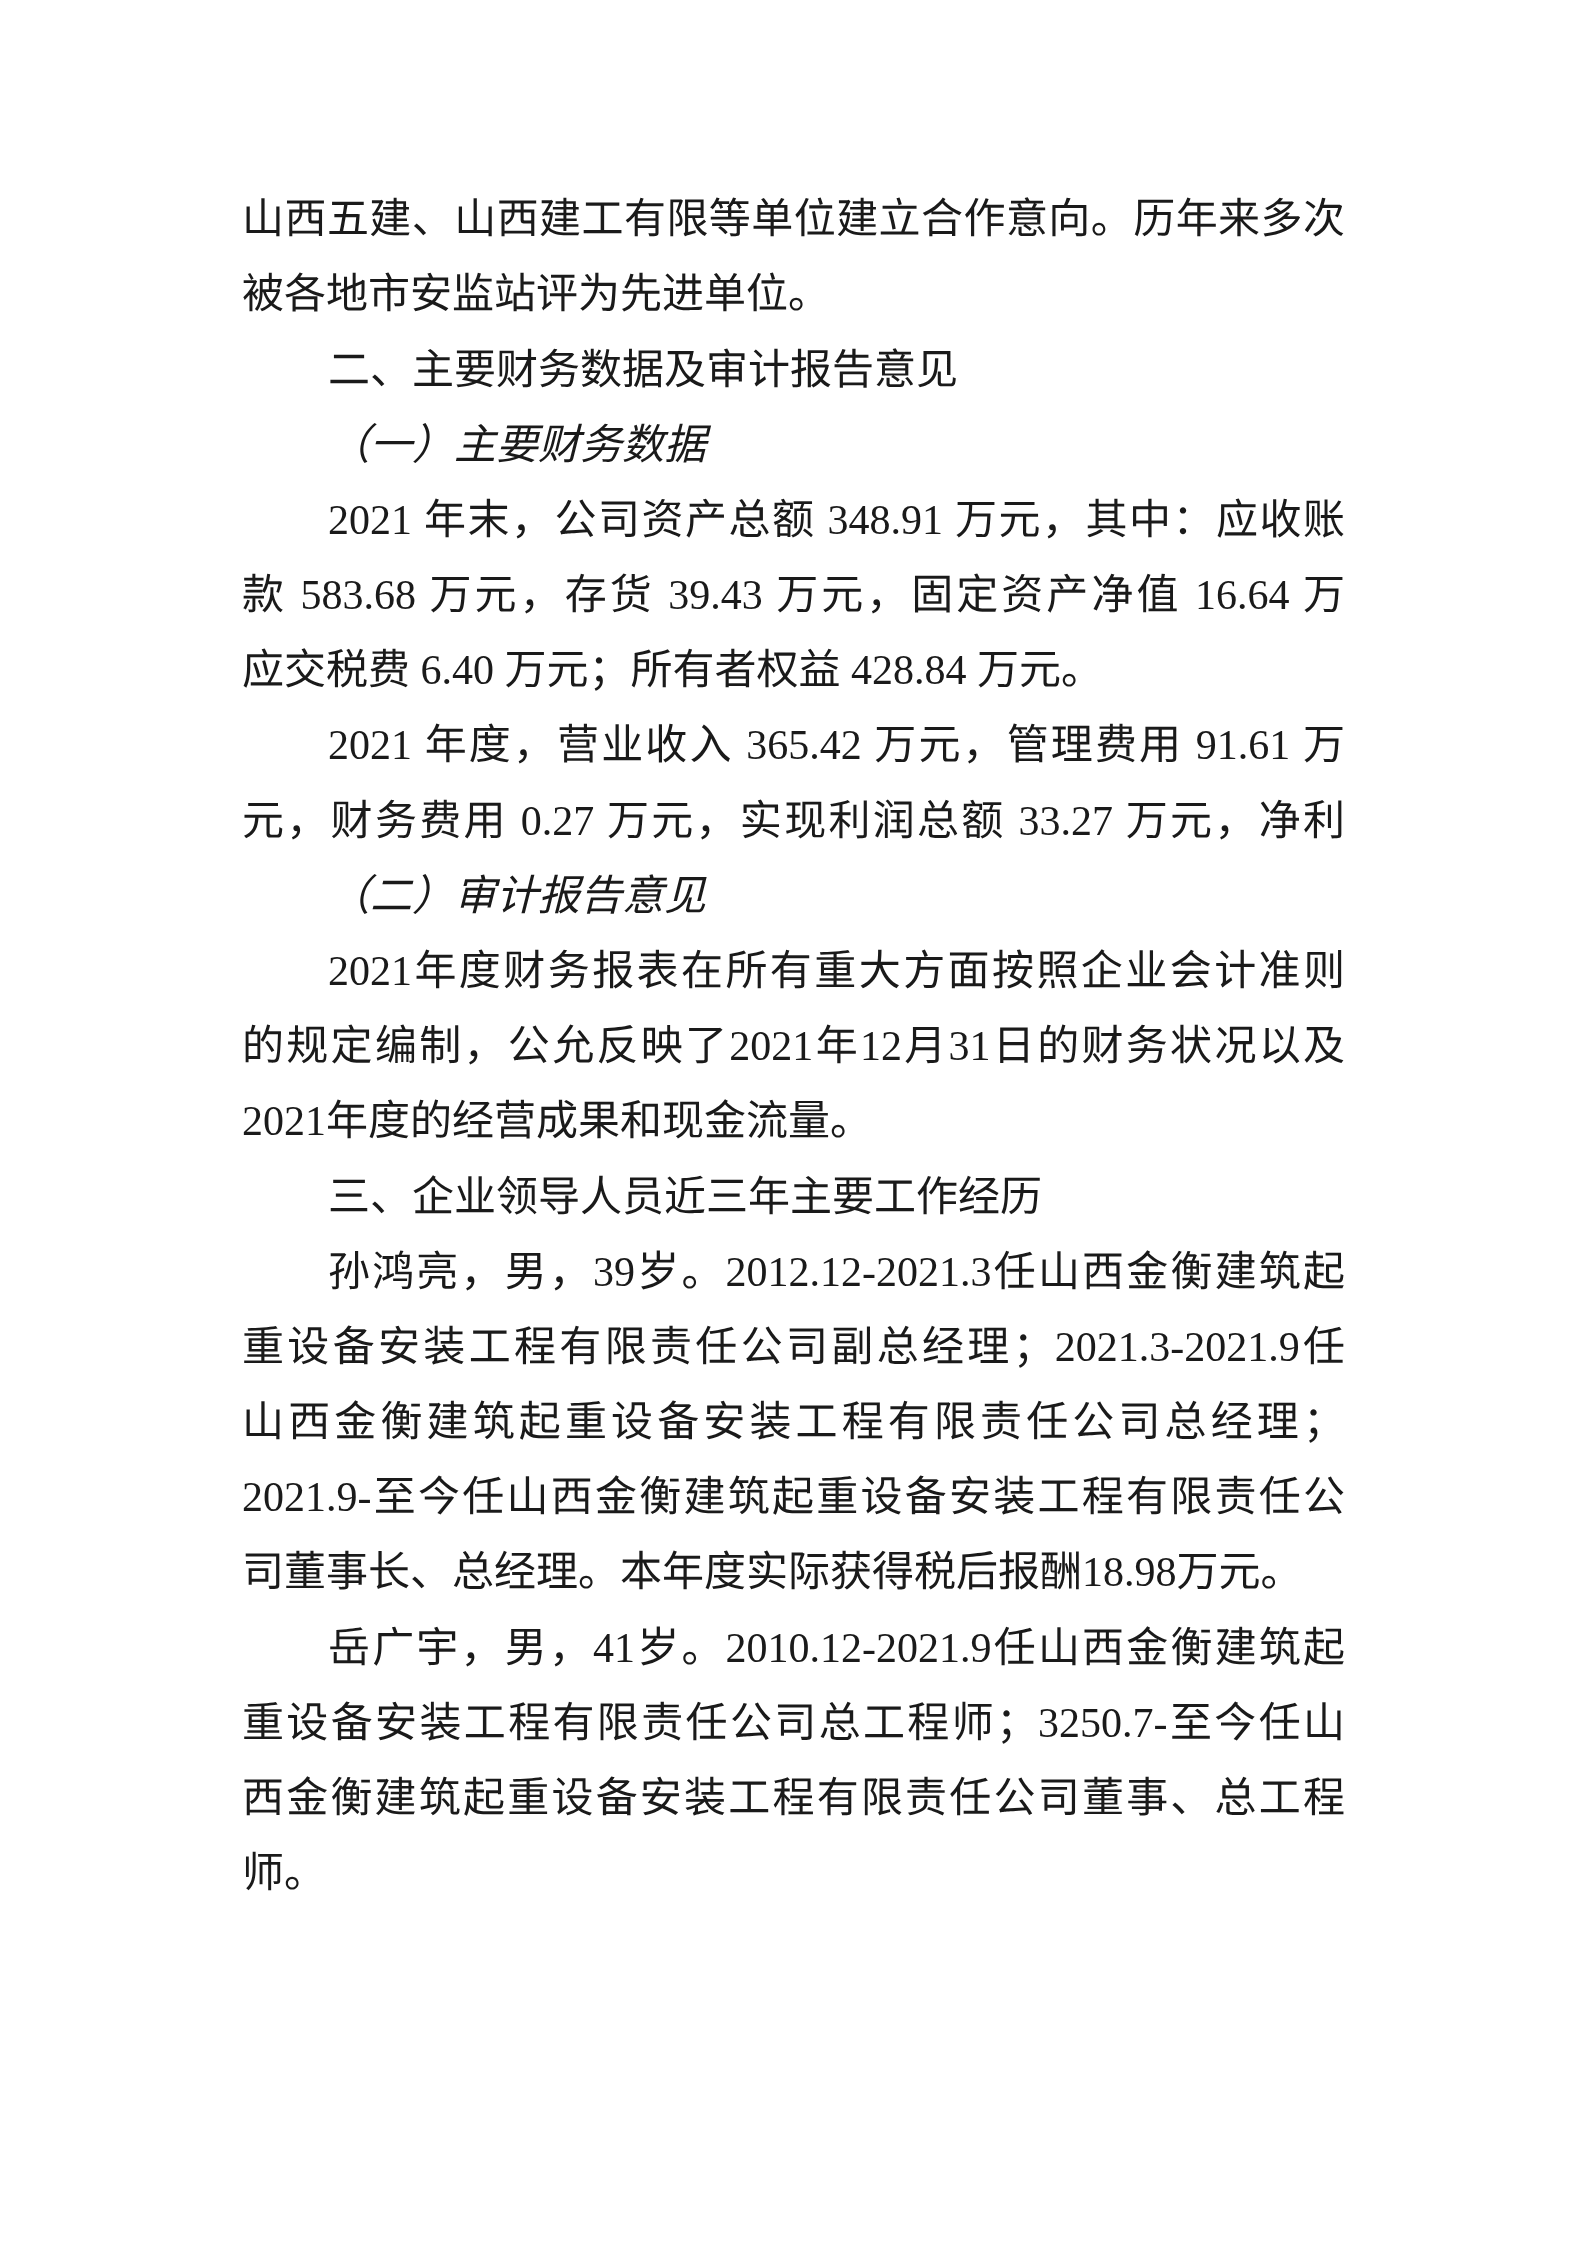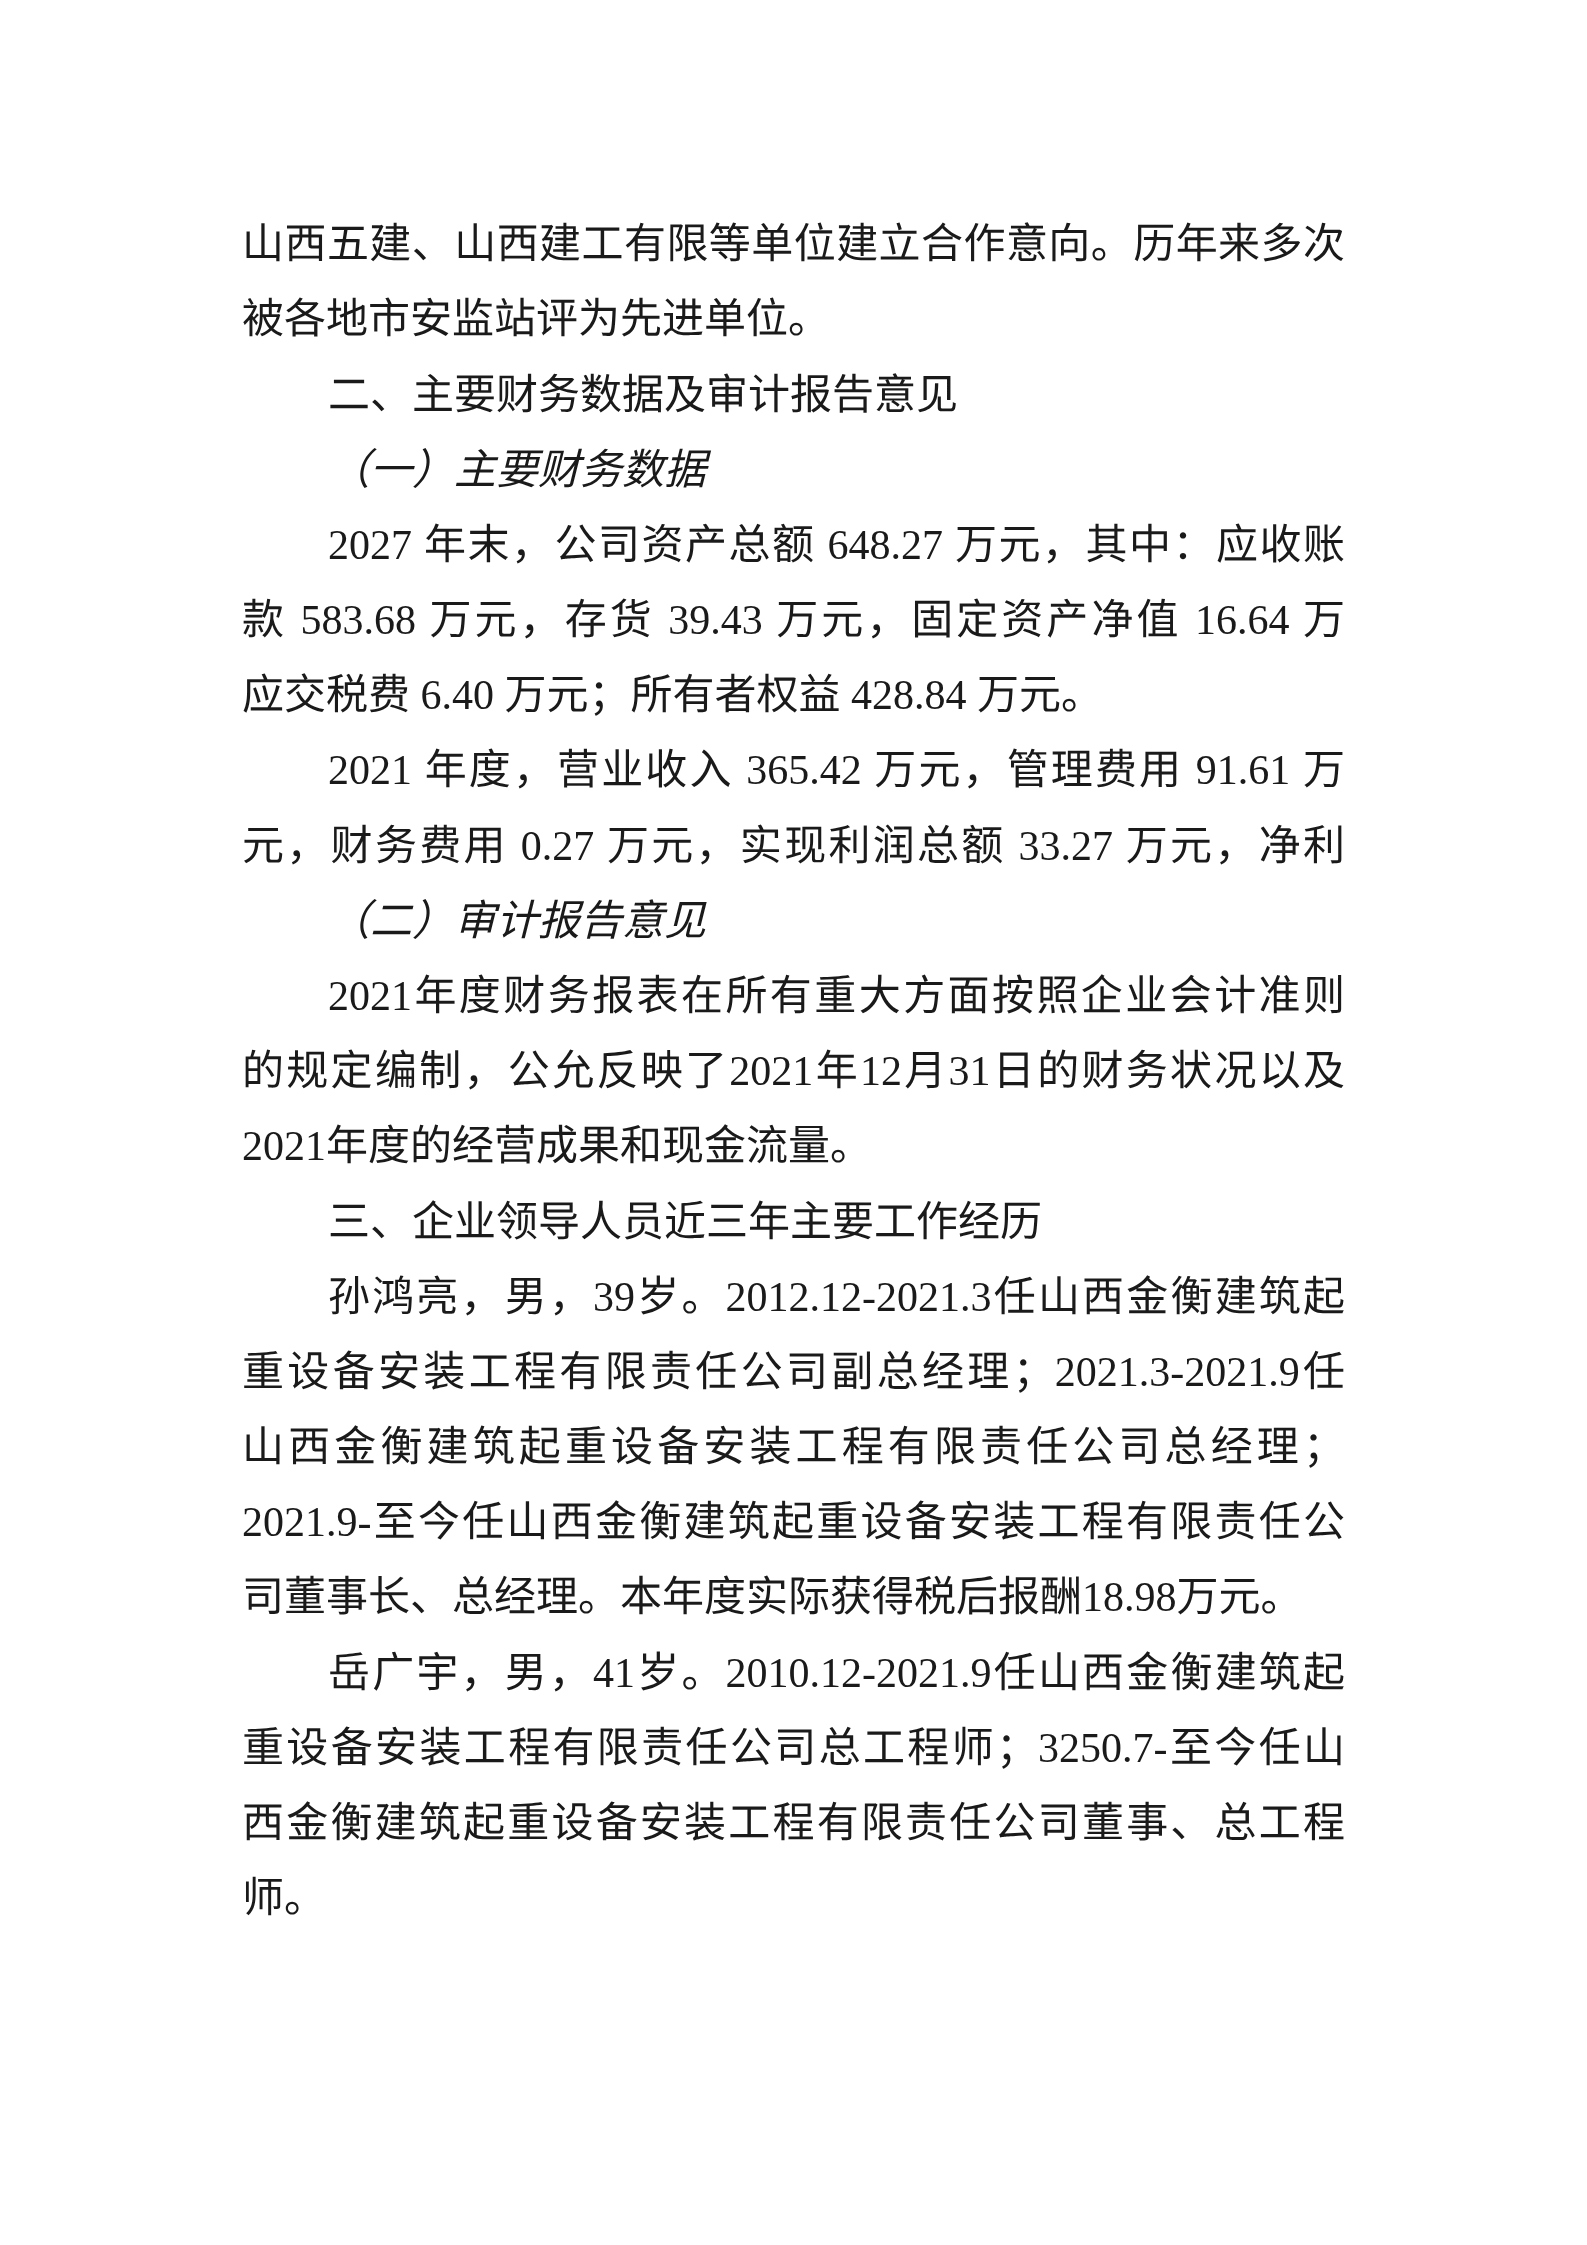--- a/index.html
+++ b/index.html
@@ -11,21 +11,21 @@
     position: relative;
     width: 1587px;
     height: 2245px;
     background: var(--page-bg, #ffffff);
     overflow: hidden;
     font-family: "Liberation Serif", "DejaVu Serif", serif;
   }
   .text-block {
     position: absolute;
     left: 242px;
-    top: 207px;
+    top: 182px;
     width: 1103px;
   }
   .line {
     height: 75.2px;
     line-height: 75.2px;
     font-size: 42px;
     color: var(--text-color, #1a1a1a);
     text-align: justify;
     text-align-last: left;
     white-space: normal;
@@ -46,21 +46,21 @@
 </style>
 </head>
 <body>
 
 <div class="page" style="--page-bg: #ffffff; --text-color: #1a1a1a; width: 1587px; height: 2245px;">
   <div class="text-block">
       <div class="line fill">山西五建、山西建工有限等单位建立合作意向。历年来多次</div>
       <div class="line">被各地市安监站评为先进单位。</div>
       <div class="line h-bold indent">二、主要财务数据及审计报告意见</div>
       <div class="line h-kai indent">（一）主要财务数据</div>
-      <div class="line indent fill">2027 年末，公司资产总额 648.27 万元，其中：应收账</div>
+      <div class="line indent fill">2021 年末，公司资产总额 348.91 万元，其中：应收账</div>
       <div class="line fill">款 583.68 万元，存货 39.43 万元，固定资产净值 16.64 万</div>
       <div class="line">应交税费 6.40 万元；所有者权益 428.84 万元。</div>
       <div class="line indent fill">2021 年度，营业收入 365.42 万元，管理费用 91.61 万</div>
       <div class="line fill">元，财务费用 0.27 万元，实现利润总额 33.27 万元，净利</div>
       <div class="line h-kai indent">（二）审计报告意见</div>
       <div class="line indent fill">2021年度财务报表在所有重大方面按照企业会计准则</div>
       <div class="line fill">的规定编制，公允反映了2021年12月31日的财务状况以及</div>
       <div class="line">2021年度的经营成果和现金流量。</div>
       <div class="line h-bold indent">三、企业领导人员近三年主要工作经历</div>
       <div class="line indent fill">孙鸿亮，男，39岁。2012.12-2021.3任山西金衡建筑起</div>

